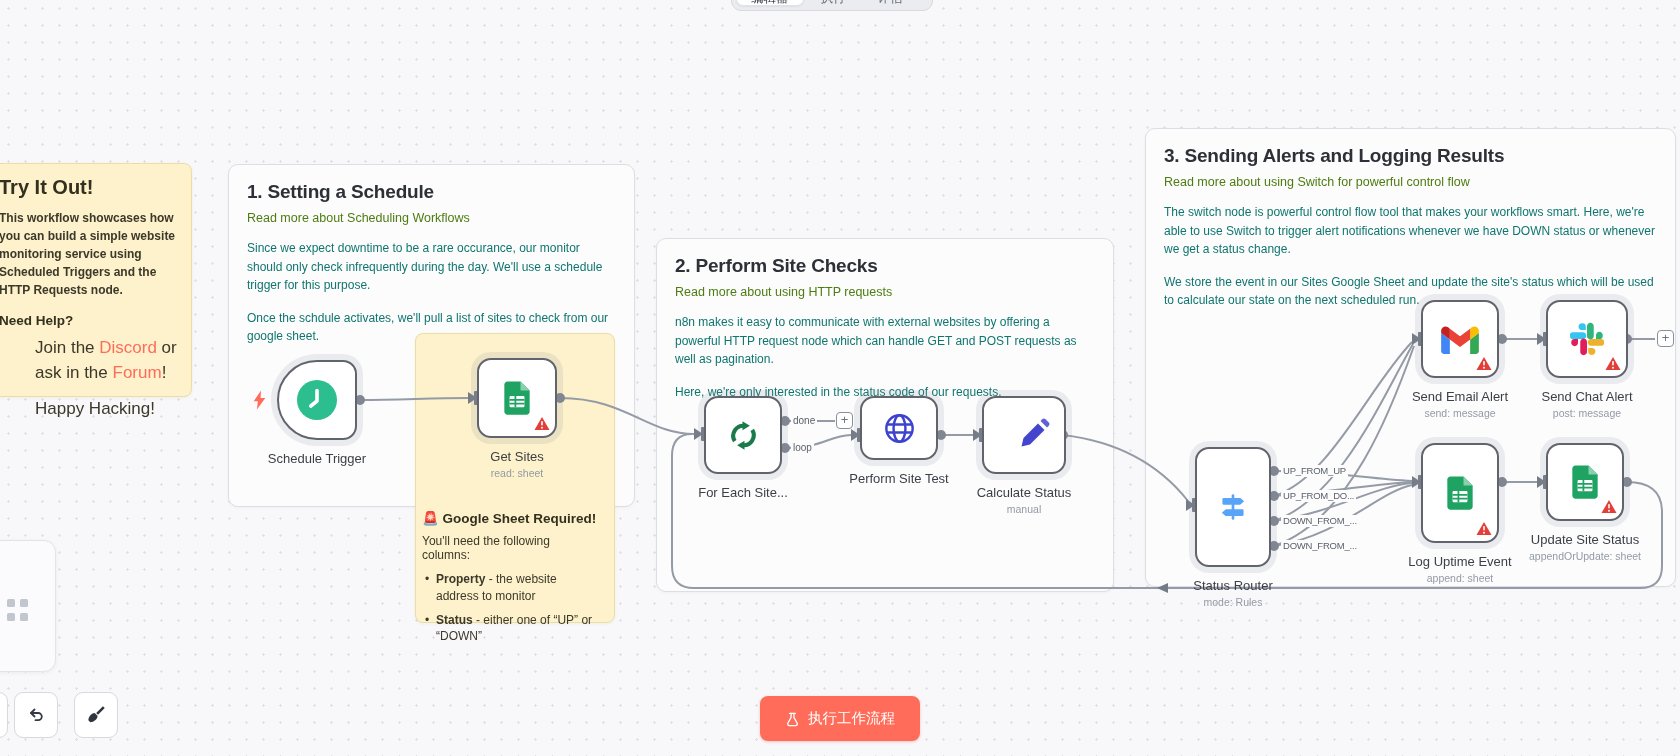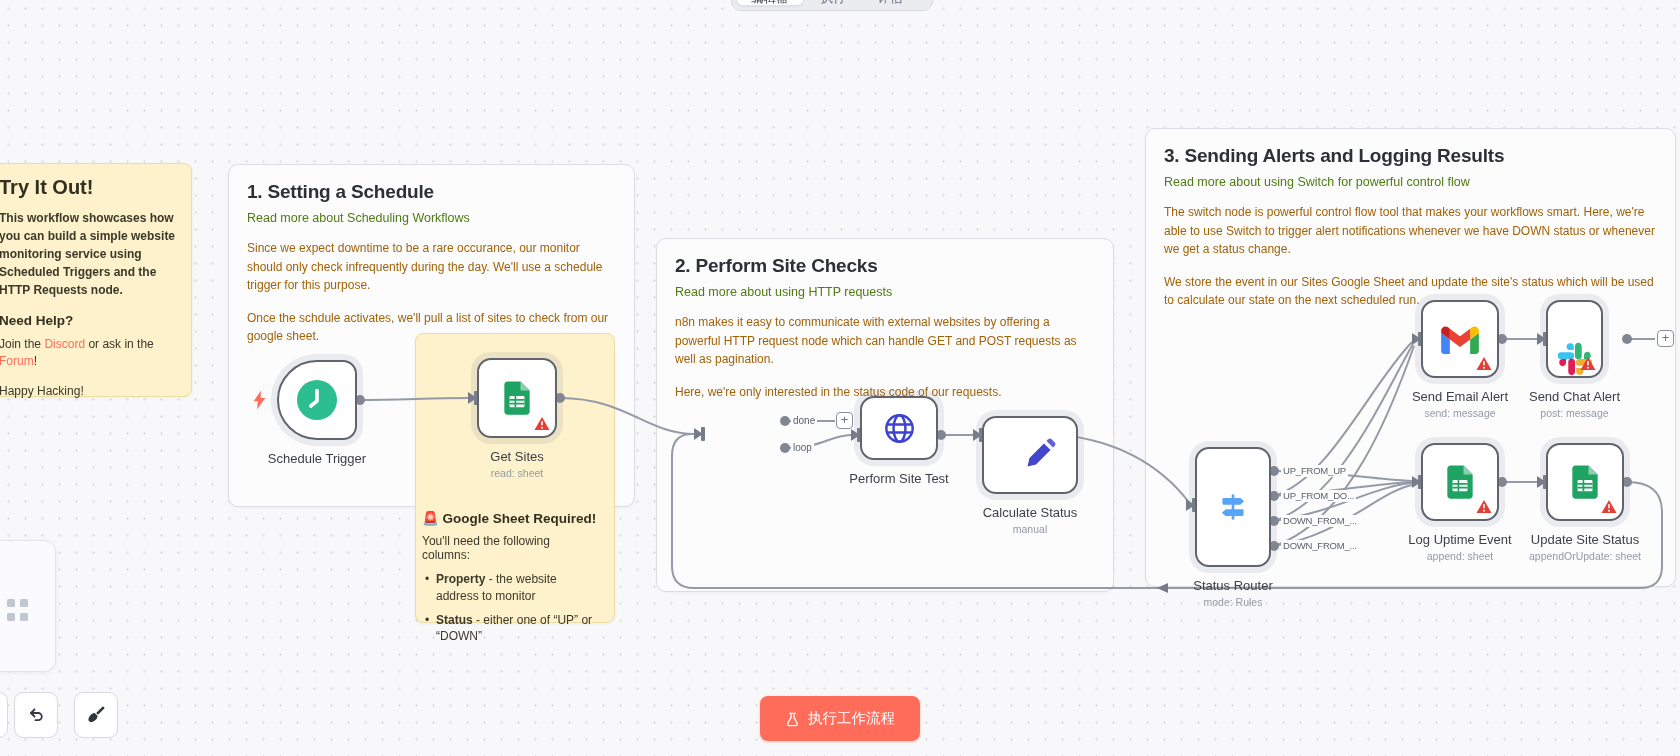--- a/index.html
+++ b/index.html
@@ -6,29 +6,29 @@
   *{box-sizing:border-box;font-family:"Liberation Sans","DejaVu Sans",sans-serif;}
   .canvas{position:relative;width:1680px;height:756px;overflow:hidden;
     background:#f8f8fa;
     background-image:radial-gradient(circle,#e0e1e7 1.1px,transparent 1.2px);
     background-size:17px 17px;}
   
   .box{position:absolute;background:#fcfcfd;border:1px solid #dcdee5;border-radius:10px;
     box-shadow:0 1px 3px rgba(40,44,60,.04);padding:14px 18px;}
   .box h2{margin:2px 0 8px;font-size:19px;font-weight:700;color:#2d3036;letter-spacing:-.2px;}
   .box .link{font-size:12.5px;color:#4d7c0f;margin:0 0 14px;cursor:pointer;}
-  .box p{margin:0 0 14px;font-size:12px;line-height:1.55;color:#a16207;}
+  .box p{margin:0 0 14px;font-size:12px;line-height:1.55;color:#0f766e;}
   
   .sticky{position:absolute;background:#fdf2cb;border:1px solid #ecdda2;border-radius:8px;
     box-shadow:0 1px 3px rgba(90,80,30,.06);}
   .sticky .inner{padding:12px 14px;}
   .sticky h1{margin:0 0 10px;font-size:20px;font-weight:700;color:#33301f;}
   .sticky .b{font-size:12px;font-weight:700;line-height:1.5;color:#3c382a;margin:0 0 14px;}
   .sticky h3{margin:14px 0 8px;font-size:13.5px;font-weight:700;color:#33301f;}
-  .sticky .line{font-size:12px;color:#3c382a;margin:0 0 12px;line-height:1.45;}
+  .sticky .line{font-size:17px;color:#3c382a;margin:0 0 12px;line-height:1.45;padding-left:36px;}
   .sticky a{color:#ff6d5a;text-decoration:none;cursor:pointer;}
   .sheetnote h4{margin:0 0 8px;font-size:13.5px;font-weight:700;color:#33301f;}
   .sheetnote .intro{font-size:12px;color:#3c382a;margin:0 0 9px;}
   .bullet{font-size:12px;color:#3c382a;line-height:1.4;margin:0 0 7px;padding-left:14px;position:relative;}
   .bullet::before{content:"•";position:absolute;left:3px;top:0;}
   
   .node{position:absolute;background:#fff;border:2px solid #61646d;border-radius:14px;
     box-shadow:0 0 0 6px rgba(128,133,152,.14);display:flex;align-items:center;justify-content:center;cursor:pointer;}
   .nlabel{position:absolute;top:calc(100% + 13px);left:50%;transform:translateX(-50%);
     text-align:center;font-size:13px;font-weight:500;color:#3b3f46;white-space:nowrap;}
@@ -191,33 +191,46 @@
         <path d="M7.3 13.2h9.4 M7.3 15.6h9.4 M11 10.8v7" stroke="#1ea362" stroke-width="1.1" fill="none"></path>
       </svg>
     <span class="warn"><svg viewBox="0 0 20 18" width="16" height="15">
           <path d="M10 .8 L19.4 17.2 H.6 Z" fill="#e23f38"></path>
           <rect x="9" y="6" width="2" height="5.6" rx=".9" fill="#fff"></rect>
           <circle cx="10" cy="14.3" r="1.2" fill="#fff"></circle>
         </svg></span>
     <div class="nlabel"><span>Get Sites</span><span class="nsub">read: sheet</span></div>
   </div>
 
+  <div class="node" style="left:704px;top:396px;width:78px;height:78px;">
+    <svg width="37" height="37" viewBox="0 0 36 36">
+        <g stroke="#1a7a4a" stroke-width="4" fill="none">
+          <path d="M9.5 23.5 A9.8 9.8 0 0 1 19 8.6"></path>
+          <path d="M26.5 12.5 A9.8 9.8 0 0 1 17 27.4"></path>
+        </g>
+        <g fill="#1a7a4a">
+          <path d="M17 4.2 l7.2 4.4 -7.2 4.4 z"></path>
+          <path d="M19 23 l-7.2 4.4 7.2 4.4 z"></path>
+        </g>
+      </svg>
+    <div class="nlabel"><span>For Each Site...</span></div>
+  </div>
 
   <div class="node" style="left:860px;top:396px;width:78px;height:64px;">
     <svg width="37" height="37" viewBox="0 0 36 36">
         <g stroke="#3d43cf" stroke-width="2.4" fill="none">
           <circle cx="18" cy="18" r="12.8"></circle>
           <ellipse cx="18" cy="18" rx="5.8" ry="12.8"></ellipse>
           <path d="M5.8 14.2h24.4 M5.8 21.8h24.4"></path>
         </g>
       </svg>
     <div class="nlabel"><span>Perform Site Test</span></div>
   </div>
 
-  <div class="node" style="left:982px;top:416px;width:96px;height:78px;padding-left:18px;">
+  <div class="node" style="left:982px;top:396px;width:84px;height:78px;padding-left:18px;">
     <svg width="36" height="36" viewBox="0 0 36 36">
         <path fill="#4345cc" d="M23 6.5 l6.5 6.5 L15 27.5 l-8.5 2 2-8.5 Z"></path>
         <path fill="#4345cc" d="M25.5 4 l1.8-1.8 a2.3 2.3 0 0 1 3.2 0 l3.3 3.3 a2.3 2.3 0 0 1 0 3.2 L32 10.5 Z" opacity=".85"></path>
       </svg>
     <div class="nlabel"><span>Calculate Status</span><span class="nsub">manual</span></div>
   </div>
 
   <div class="node" style="left:1195px;top:447px;width:76px;height:120px;">
     <svg width="34" height="34" viewBox="0 0 36 36">
         <g fill="#58a4f8">
@@ -238,36 +251,36 @@
         <path fill="#c5221f" d="M12 5L9.6 3.2C5.7.2 0 3 0 8v3l12 9z"></path>
       </svg>
     <span class="warn"><svg viewBox="0 0 20 18" width="16" height="15">
           <path d="M10 .8 L19.4 17.2 H.6 Z" fill="#e23f38"></path>
           <rect x="9" y="6" width="2" height="5.6" rx=".9" fill="#fff"></rect>
           <circle cx="10" cy="14.3" r="1.2" fill="#fff"></circle>
         </svg></span>
     <div class="nlabel"><span>Send Email Alert</span><span class="nsub">send: message</span></div>
   </div>
 
-  <div class="node" style="left:1546px;top:300px;width:57px;height:78px;align-items:flex-end;">
+  <div class="node" style="left:1546px;top:300px;width:82px;height:78px;">
     <svg width="34" height="34" viewBox="0 0 54 54">
         <path fill="#36C5F0" d="M19.7 2a5.4 5.4 0 1 0 0 10.7h5.4V7.4A5.4 5.4 0 0 0 19.7 2m0 14.3H5.4a5.4 5.4 0 1 0 0 10.7h14.3a5.4 5.4 0 1 0 0-10.7"></path>
         <path fill="#2EB67D" d="M52 21.7a5.4 5.4 0 1 0-10.7 0v5.4h5.4a5.4 5.4 0 0 0 5.3-5.4m-14.3 0V7.4a5.4 5.4 0 1 0-10.7 0v14.3a5.4 5.4 0 1 0 10.7 0"></path>
         <path fill="#ECB22E" d="M34.3 52a5.4 5.4 0 1 0 0-10.7h-5.4v5.4a5.4 5.4 0 0 0 5.4 5.3m0-14.3h14.3a5.4 5.4 0 1 0 0-10.7H34.3a5.4 5.4 0 1 0 0 10.7"></path>
         <path fill="#E01E5A" d="M2 32.3a5.4 5.4 0 1 0 10.7 0v-5.4H7.4A5.4 5.4 0 0 0 2 32.3m14.3 0v14.3a5.4 5.4 0 1 0 10.7 0V32.3a5.4 5.4 0 1 0-10.7 0"></path>
       </svg>
     <span class="warn"><svg viewBox="0 0 20 18" width="16" height="15">
           <path d="M10 .8 L19.4 17.2 H.6 Z" fill="#e23f38"></path>
           <rect x="9" y="6" width="2" height="5.6" rx=".9" fill="#fff"></rect>
           <circle cx="10" cy="14.3" r="1.2" fill="#fff"></circle>
         </svg></span>
     <div class="nlabel"><span>Send Chat Alert</span><span class="nsub">post: message</span></div>
   </div>
 
-  <div class="node" style="left:1421px;top:443px;width:78px;height:78px;">
+  <div class="node" style="left:1421px;top:443px;width:78px;height:100px;">
     <svg width="38" height="38" viewBox="0 0 24 24">
         <path fill="#1ea362" d="M6 1.5h8.2L20 7.3v13.2c0 1.1-.9 2-2 2H6c-1.1 0-2-.9-2-2v-17c0-1.1.9-2 2-2z"></path>
         <path fill="#8bd0ac" d="M14.2 1.5 L20 7.3 H14.2 Z"></path>
         <rect x="7.3" y="10.8" width="9.4" height="7" rx=".6" fill="#fff"></rect>
         <path d="M7.3 13.2h9.4 M7.3 15.6h9.4 M11 10.8v7" stroke="#1ea362" stroke-width="1.1" fill="none"></path>
       </svg>
     <span class="warn"><svg viewBox="0 0 20 18" width="16" height="15">
           <path d="M10 .8 L19.4 17.2 H.6 Z" fill="#e23f38"></path>
           <rect x="9" y="6" width="2" height="5.6" rx=".9" fill="#fff"></rect>
           <circle cx="10" cy="14.3" r="1.2" fill="#fff"></circle>

